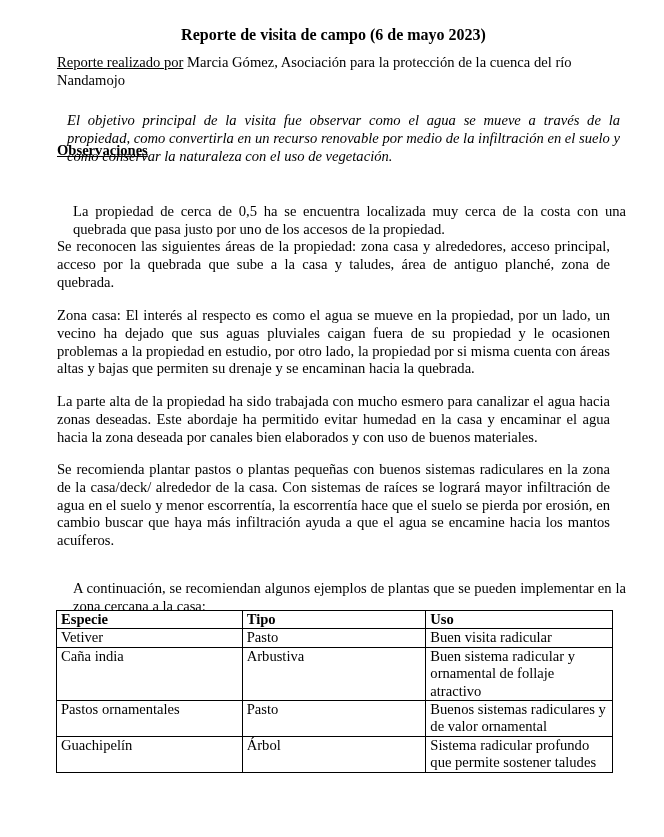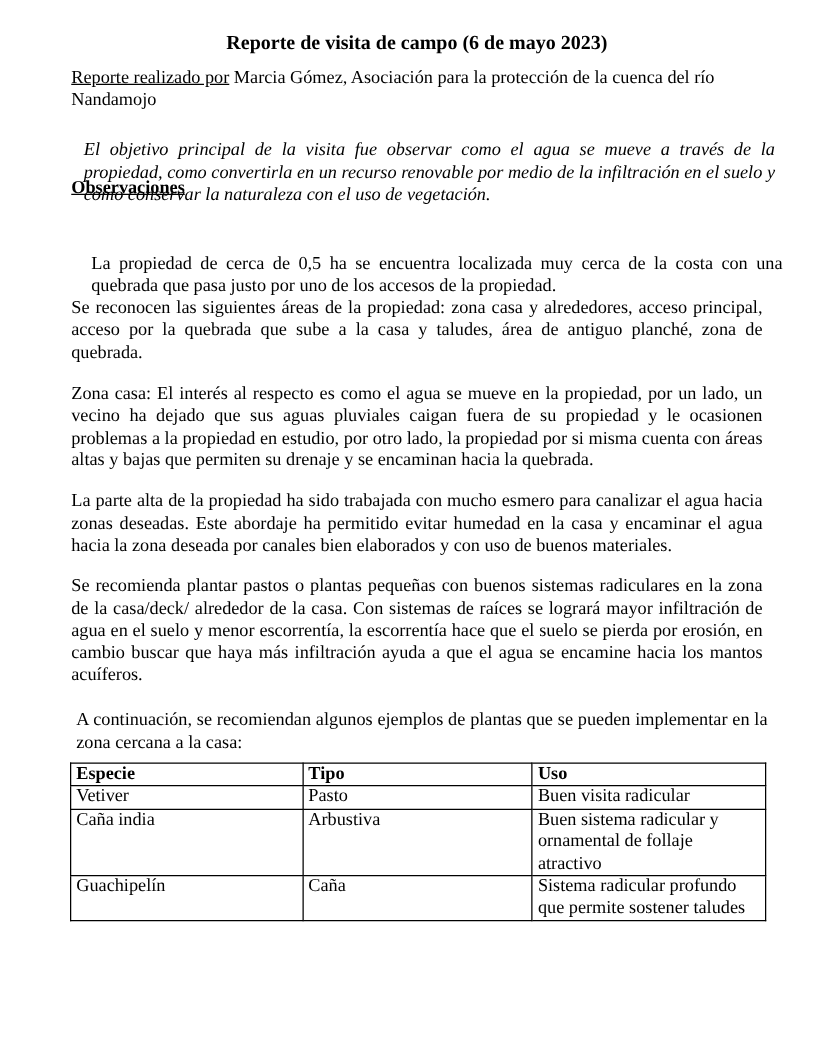--- a/index.html
+++ b/index.html
@@ -86,21 +86,21 @@
   <div class="byline"><span class="u">Reporte realizado por</span><span> Marcia Gómez, Asociación para la protección de la cuenca del río Nandamojo</span></div>
 
   <div class="section-heading">Observaciones</div>
 
   <p class="para" style="top:102px; margin:10px;font-style:italic;">El objetivo principal de la visita fue observar como el agua se mueve a través de la propiedad, como convertirla en un recurso renovable por medio de la infiltración en el suelo y como conservar la naturaleza con el uso de vegetación.</p>
   <p class="para" style="top:187px; margin:16px;">La propiedad de cerca de 0,5 ha se encuentra localizada muy cerca de la costa con una quebrada que pasa justo por uno de los accesos de la propiedad.</p>
   <p class="para" style="top:238px; margin:0;">Se reconocen las siguientes áreas de la propiedad: zona casa y alrededores, acceso principal, acceso por la quebrada que sube a la casa y taludes, área de antiguo planché, zona de quebrada.</p>
   <p class="para" style="top:307px; margin:0;">Zona casa: El interés al respecto es como el agua se mueve en la propiedad, por un lado, un vecino ha dejado que sus aguas pluviales caigan fuera de su propiedad y le ocasionen problemas a la propiedad en estudio, por otro lado, la propiedad por si misma cuenta con áreas altas y bajas que permiten su drenaje y se encaminan hacia la quebrada.</p>
   <p class="para" style="top:393px; margin:0;">La parte alta de la propiedad ha sido trabajada con mucho esmero para canalizar el agua hacia zonas deseadas. Este abordaje ha permitido evitar humedad en la casa y encaminar el agua hacia la zona deseada por canales bien elaborados y con uso de buenos materiales.</p>
   <p class="para" style="top:461px; margin:0;">Se recomienda plantar pastos o plantas pequeñas con buenos sistemas radiculares en la zona de la casa/deck/ alrededor de la casa. Con sistemas de raíces se logrará mayor infiltración de agua en el suelo y menor escorrentía, la escorrentía hace que el suelo se pierda por erosión, en cambio buscar que haya más infiltración ayuda a que el agua se encamine hacia los mantos acuíferos.</p>
-  <p class="para" style="top:564px; margin:4px;">A continuación, se recomiendan algunos ejemplos de plantas que se pueden implementar en la zona cercana a la casa:</p>
+  <p class="para" style="top:564px; margin:16px;">A continuación, se recomiendan algunos ejemplos de plantas que se pueden implementar en la zona cercana a la casa:</p>
 
   <table class="plants">
     <colgroup>
         <col class="c1">
         <col class="c2">
         <col class="c3">
       </colgroup>
     <thead>
       <tr>
         <th>Especie</th>
@@ -113,19 +113,24 @@
         <td>Vetiver</td>
         <td>Pasto</td>
         <td>Buen visita radicular</td>
       </tr>
       <tr>
         <td>Caña india</td>
         <td>Arbustiva</td>
         <td>Buen sistema radicular y ornamental de follaje atractivo</td>
       </tr>
       <tr>
+        <td>Pastos ornamentales</td>
+        <td>Pasto</td>
+        <td>Buenos sistemas radiculares y de valor ornamental</td>
+      </tr>
+      <tr>
         <td>Guachipelín</td>
-        <td>Caña</td>
+        <td>Árbol</td>
         <td>Sistema radicular profundo que permite sostener taludes</td>
       </tr>
     </tbody>
   </table>
 </div>
 
 </body></html>

